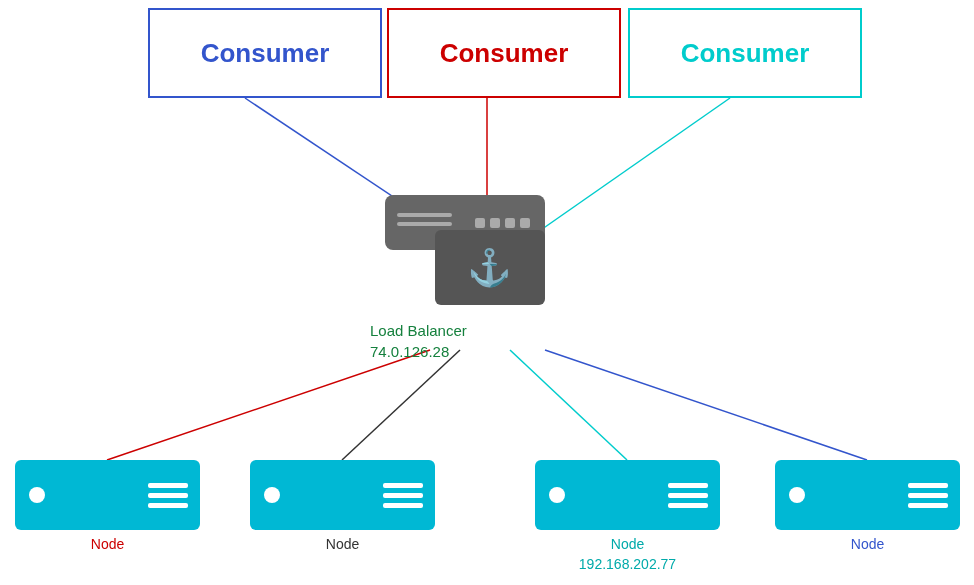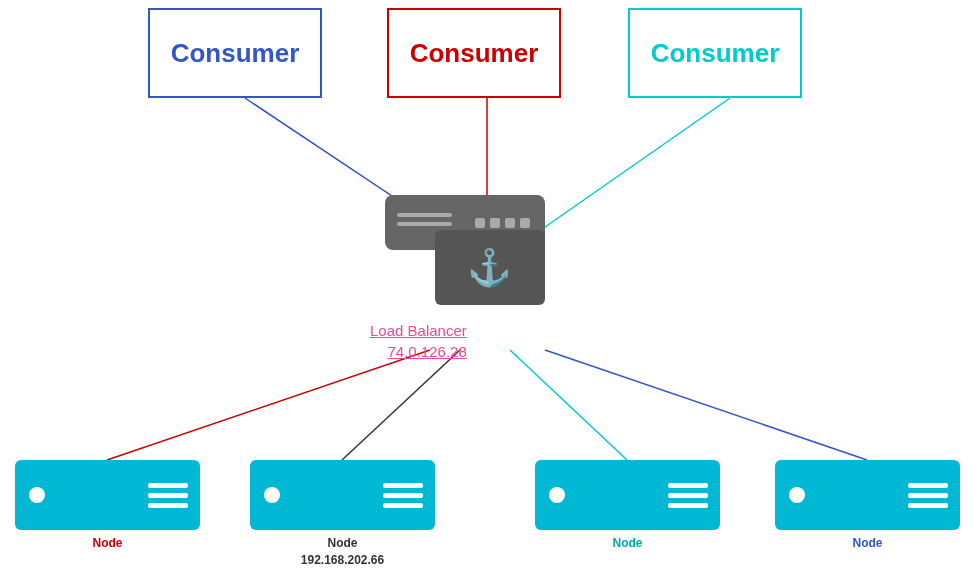--- a/index.html
+++ b/index.html
@@ -12,21 +12,21 @@
       overflow: hidden;
     }
     .diagram-container {
       position: relative;
       width: 974px;
       height: 585px;
     }
     
     .consumer-box {
       position: absolute;
-      width: 174px;
+      width: 234px;
       height: 90px;
       display: flex;
       align-items: center;
       justify-content: center;
       font-size: 26px;
       font-weight: bold;
       background: #fff;
     }
     .consumer-blue {
       border: 2.5px solid #3355cc;
@@ -108,25 +108,24 @@
     }
     
     .distributor-symbol {
       color: #fff;
       font-size: 36px;
     }
     .lb-label {
       position: absolute;
       top: 320px;
       left: 370px;
-      text-align: right;
+      text-align: left;
       font-size: 15px;
-      color: #ec4899;
+      color: #15803d;
       line-height: 1.4;
-      text-decoration: underline;
     }
 
     
     .node-box {
       position: absolute;
       width: 185px;
       height: 70px;
       background: #00b8d4;
       border-radius: 6px;
       display: flex;
@@ -150,22 +149,22 @@
     }
     .node-line {
       width: 40px;
       height: 5px;
       background: #fff;
       border-radius: 2px;
     }
     .node-label {
       position: absolute;
       text-align: center;
-      font-size: 12px;
-      font-weight: bold;
+      font-size: 14px;
+      font-weight: normal;
       line-height: 1.4;
     }
     
     .node1 { top: 460px; left: 15px; }
     .node1-label { top: 535px; left: 15px; width: 185px; color: #cc0000; }
     
     .node2 { top: 460px; left: 250px; }
     .node2-label { top: 535px; left: 250px; width: 185px; color: #333; }
     
     .node3 { top: 460px; left: 535px; }
@@ -256,33 +255,33 @@
   <div class="node-box node2">
     <div class="node-dot"></div>
     <div class="node-lines-icon">
       <div class="node-line"></div>
       <div class="node-line"></div>
       <div class="node-line"></div>
     </div>
   </div>
   <div class="node-label node2-label">
     <div>Node</div>
-    <div>192.168.202.66</div>
   </div>
 
   <div class="node-box node3">
     <div class="node-dot"></div>
     <div class="node-lines-icon">
       <div class="node-line"></div>
       <div class="node-line"></div>
       <div class="node-line"></div>
     </div>
   </div>
   <div class="node-label node3-label">
     <div>Node</div>
+    <div>192.168.202.77</div>
   </div>
 
   <div class="node-box node4">
     <div class="node-dot"></div>
     <div class="node-lines-icon">
       <div class="node-line"></div>
       <div class="node-line"></div>
       <div class="node-line"></div>
     </div>
   </div>

